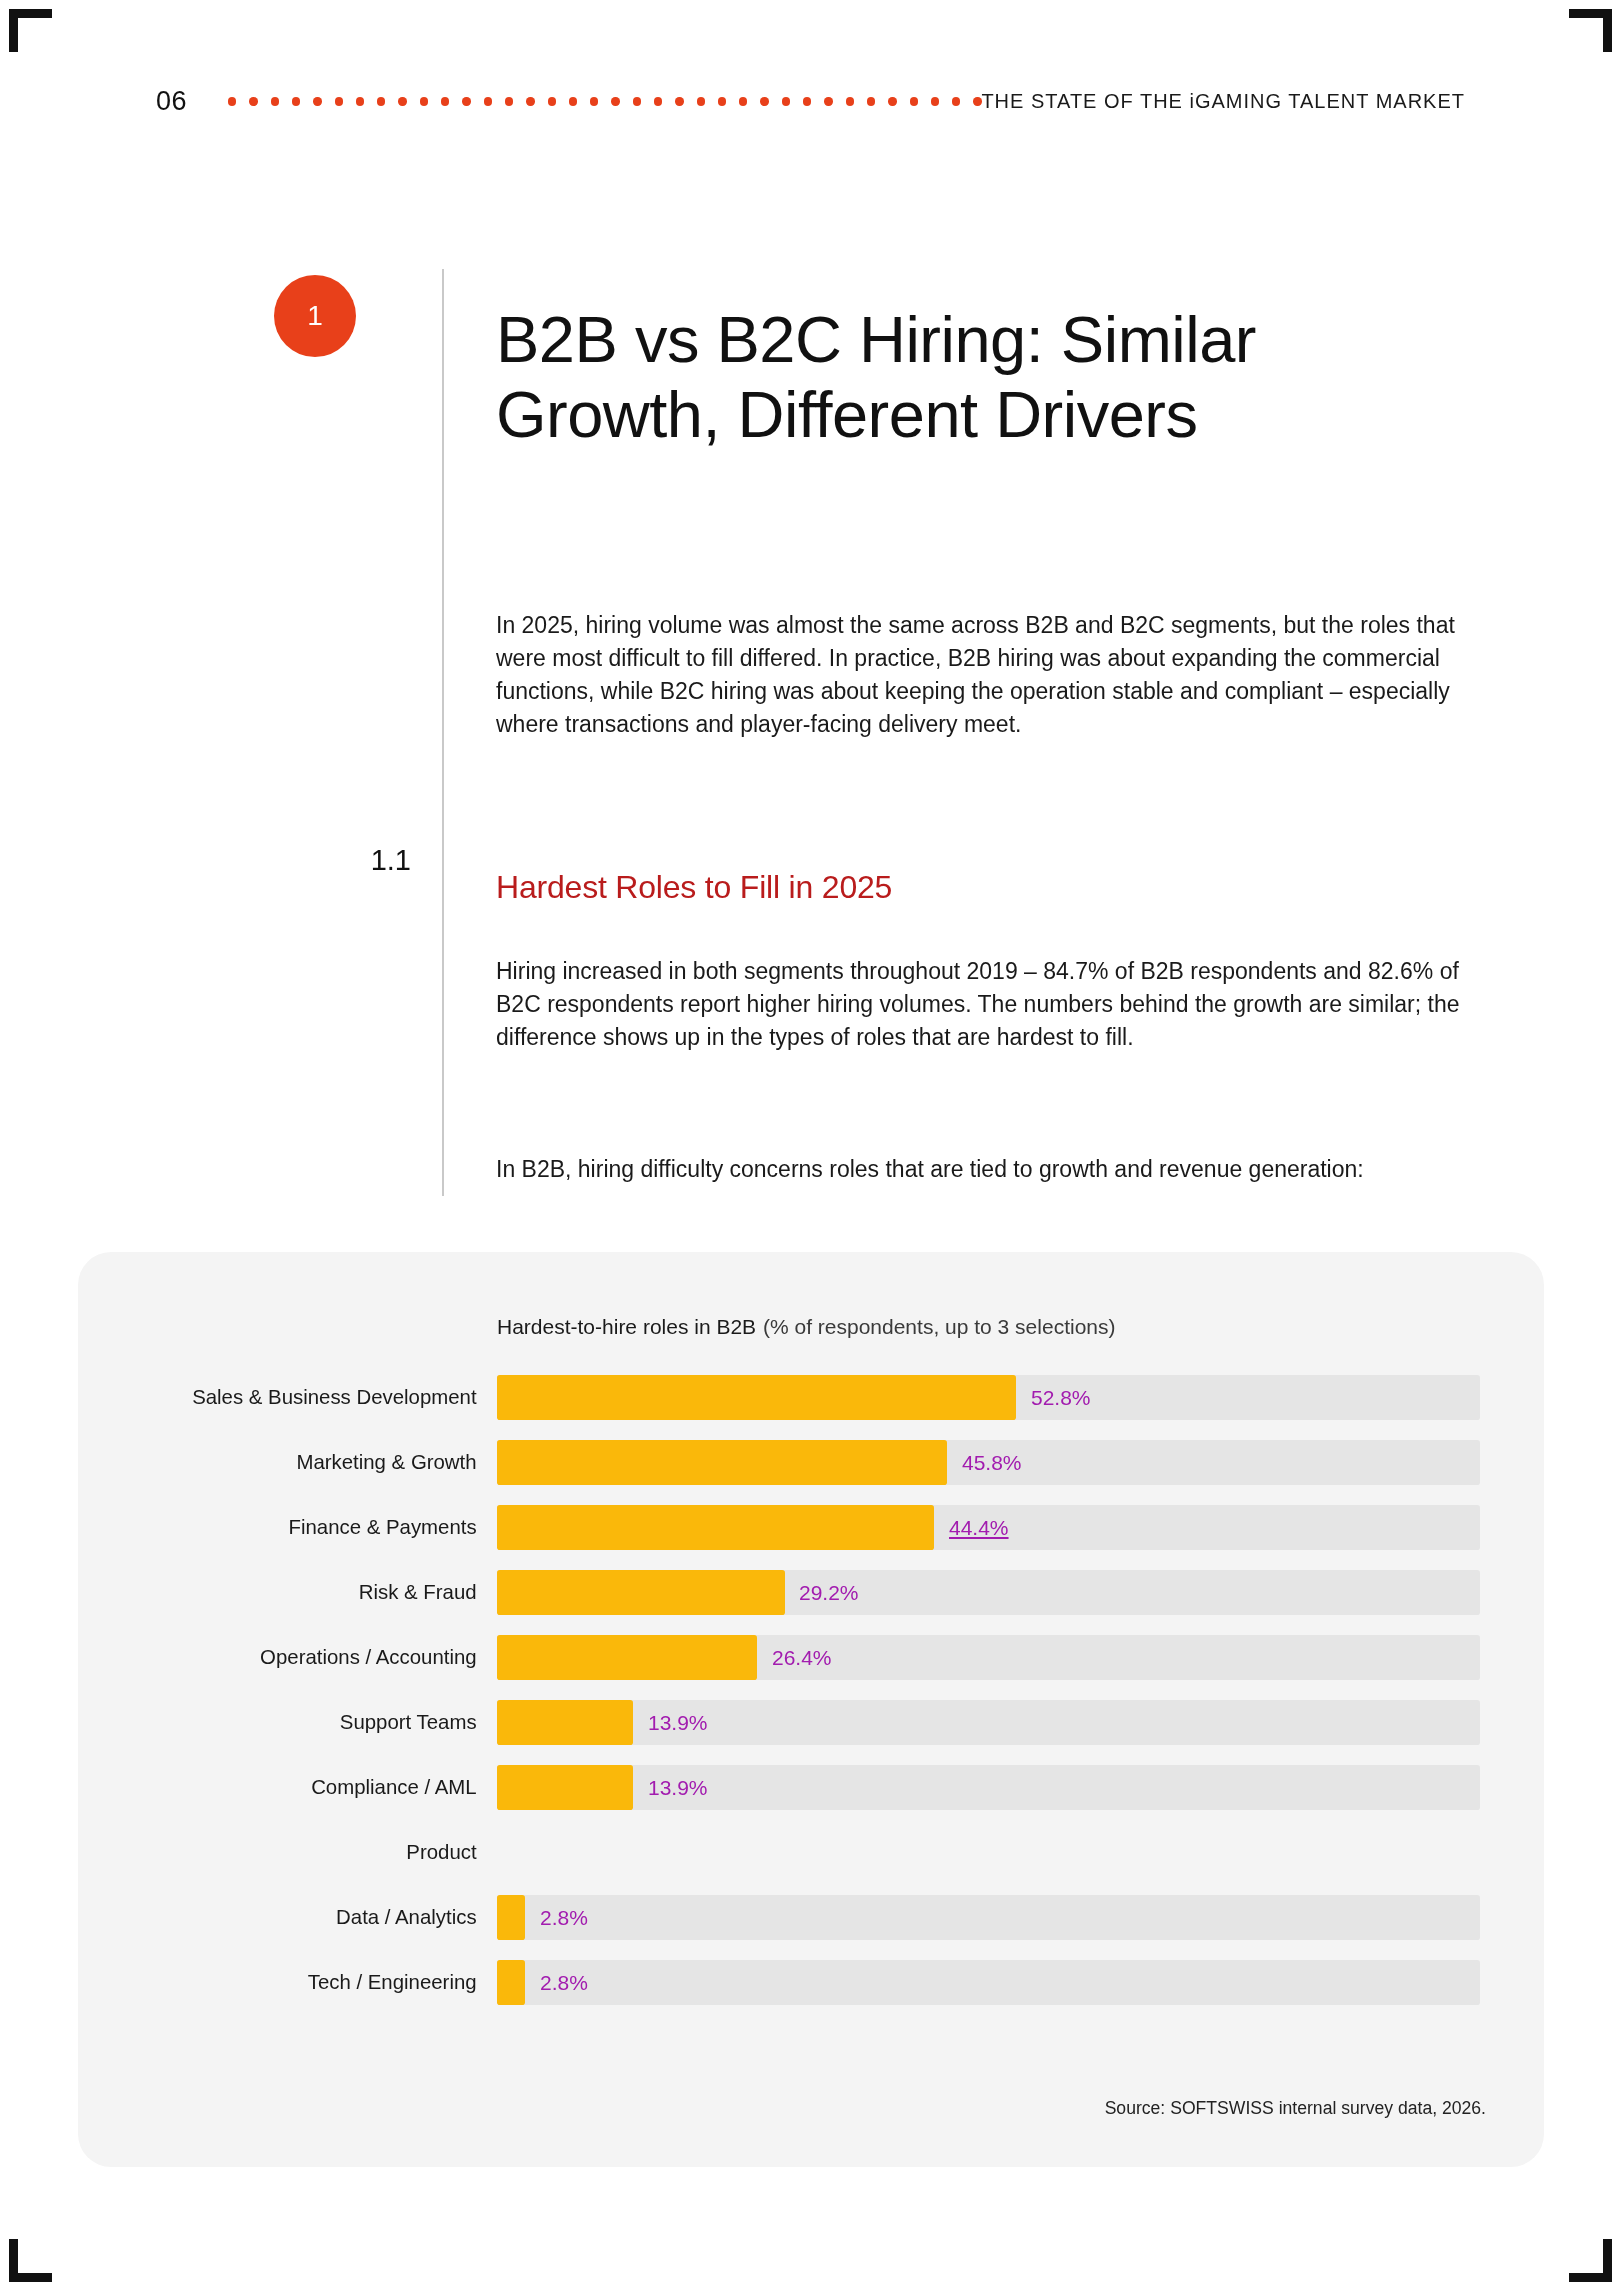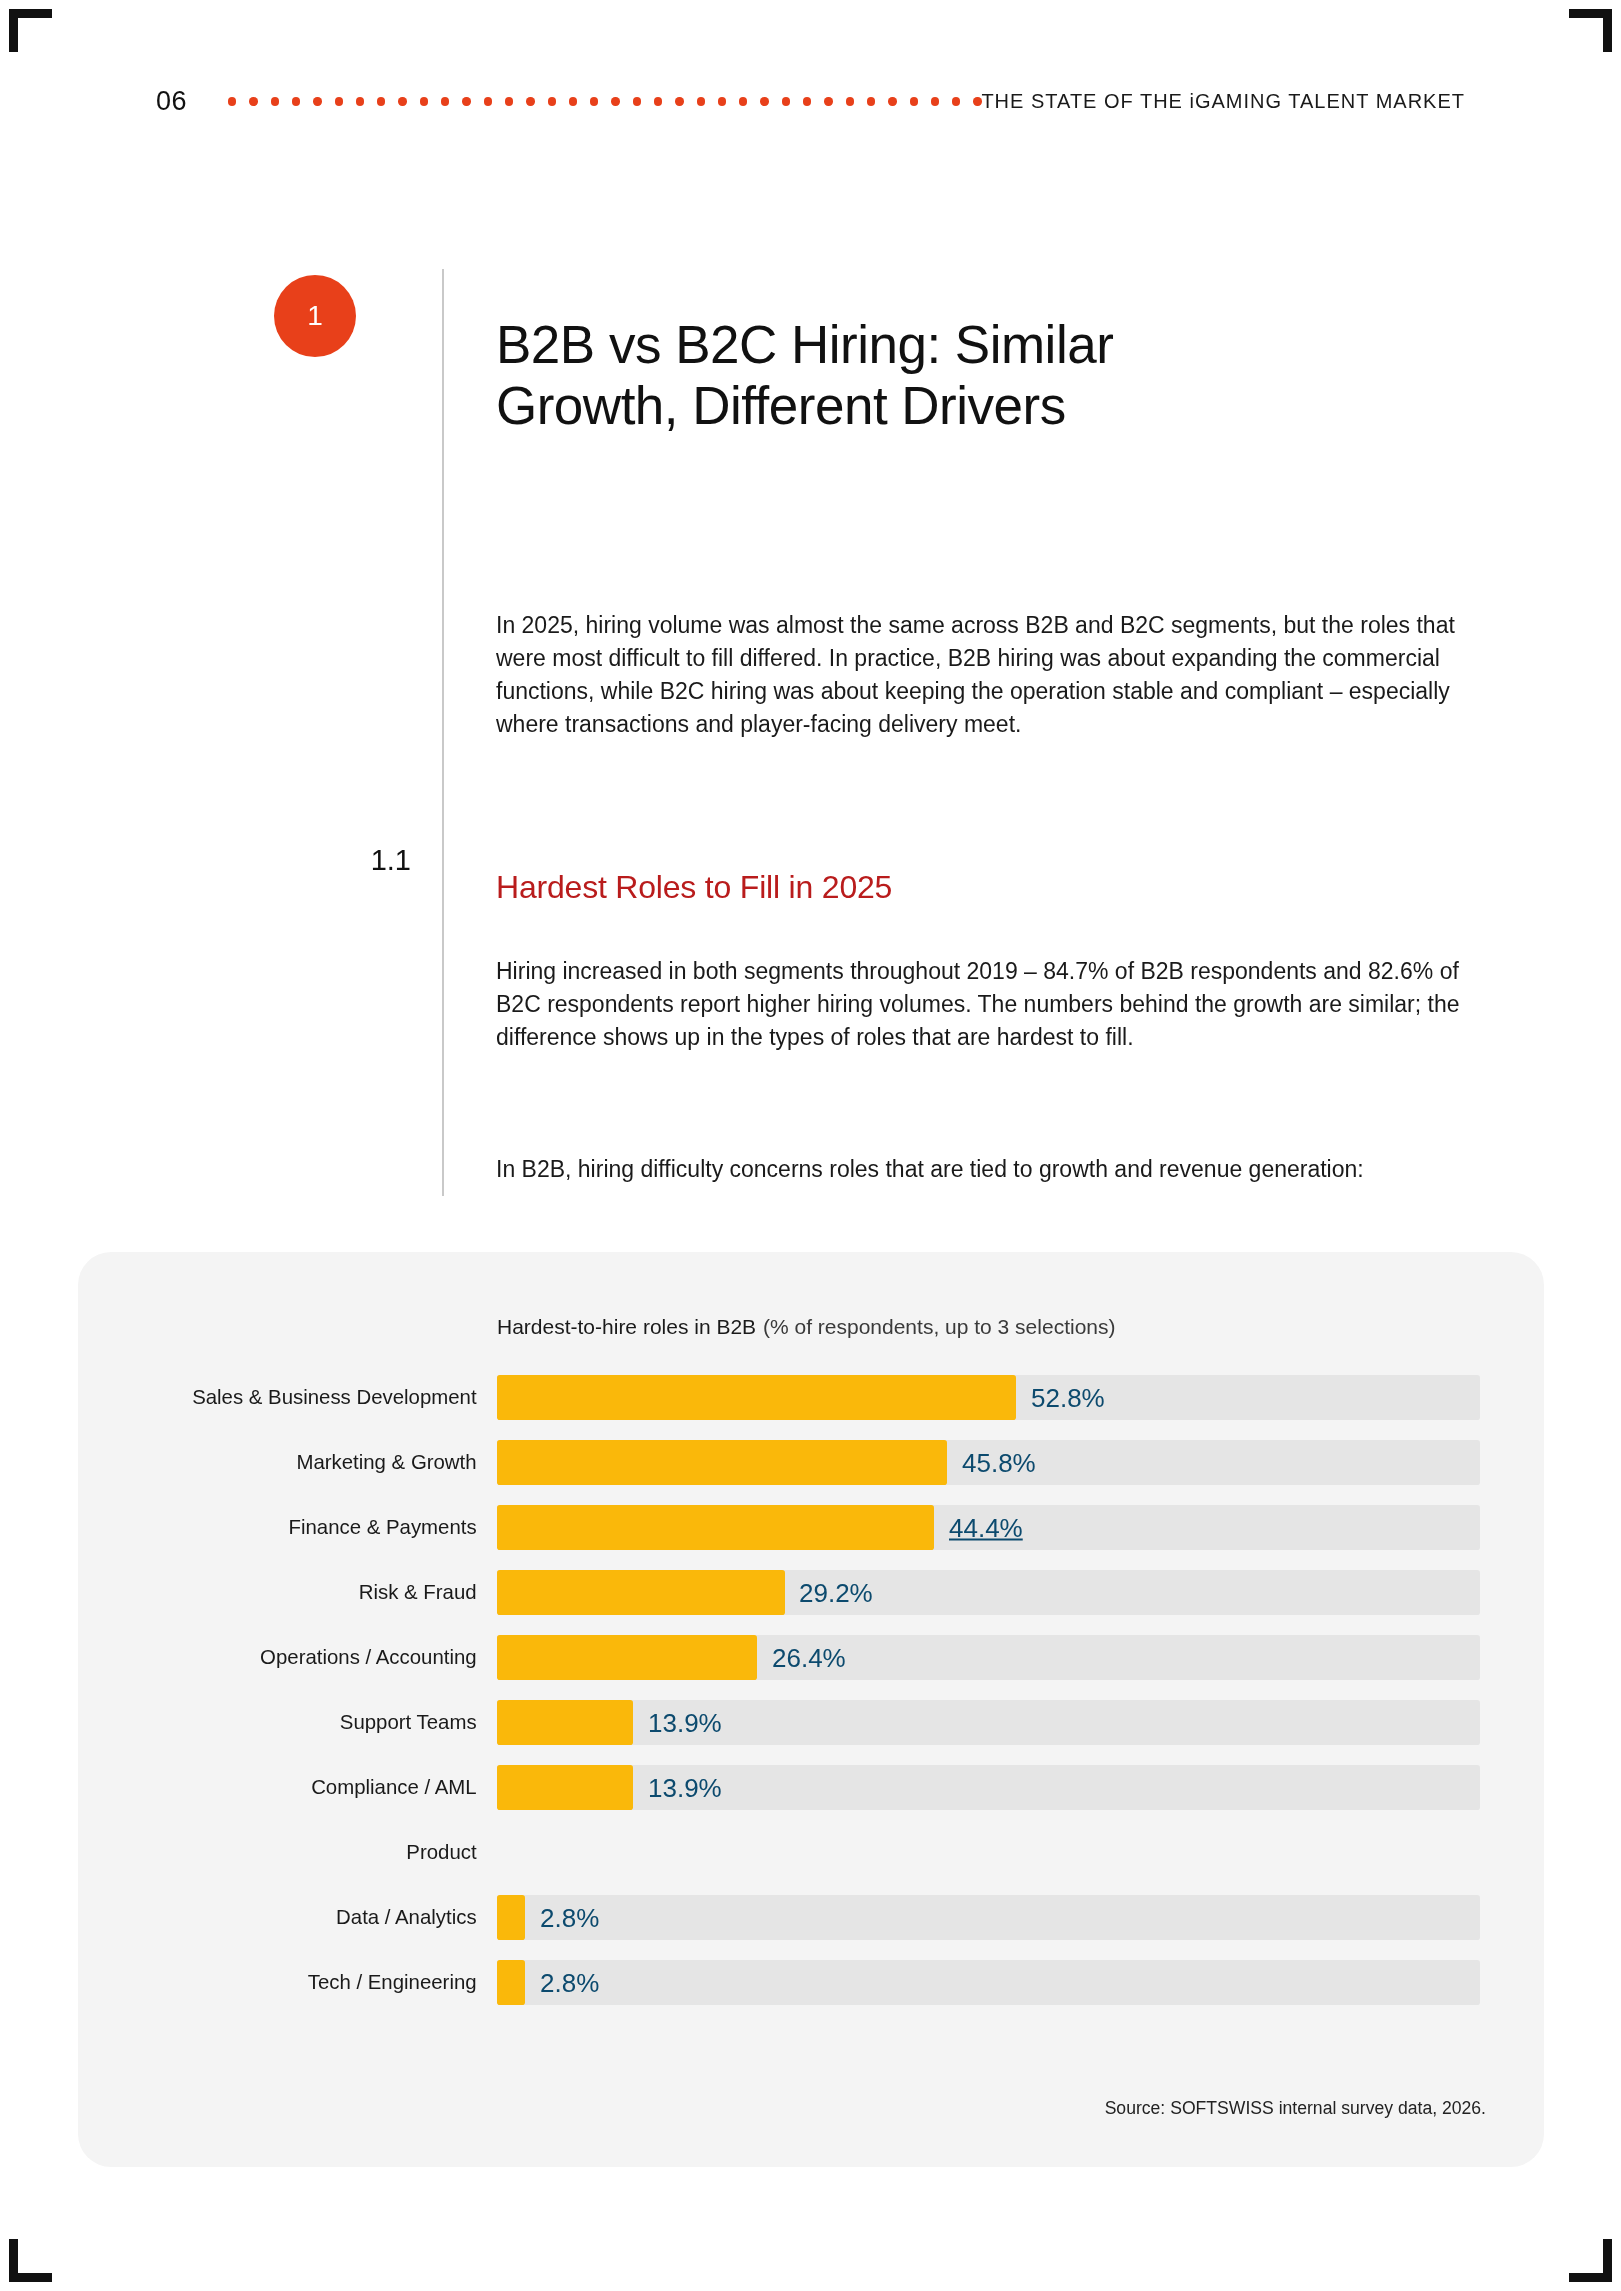--- a/index.html
+++ b/index.html
@@ -90,23 +90,23 @@
     position: absolute;
     left: 442px;
     top: 269px;
     width: 1.9px;
     height: 927px;
     background: #c9c9c9;
   }
   .section-title {
     position: absolute;
     left: 496px;
-    top: 278px;
+    top: 258px;
     width: 761px;
-    font-size: 53px;
+    font-size: 65px;
     line-height: 1.16;
     font-weight: 500;
     letter-spacing: -0.5px;
     color: #111;
   }
 
   .body-text {
     position: absolute;
     left: 496px;
     width: 974px;
@@ -188,22 +188,22 @@
   .fill {
     position: absolute;
     left: 0; top: 0; bottom: 0;
     background: #FAB80A;
     border-radius: 2.8px;
   }
   .value {
     position: absolute;
     top: 50%;
     transform: translateY(-50%);
-    font-size: 26px;
-    color: #0c4a6e;
+    font-size: 21px;
+    color: #a21caf;
     white-space: nowrap;
   }
   .chart-source {
     position: absolute;
     right: 58px;
     bottom: 48px;
     font-size: 17.6px;
     color: #222;
   }
 </style>

